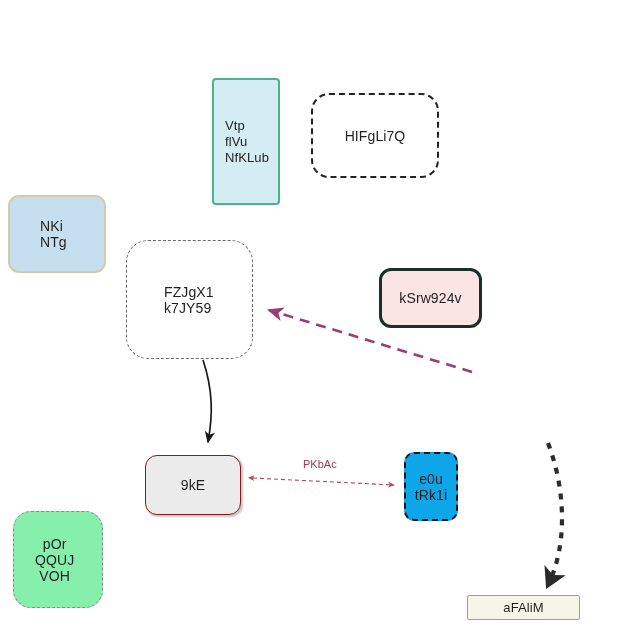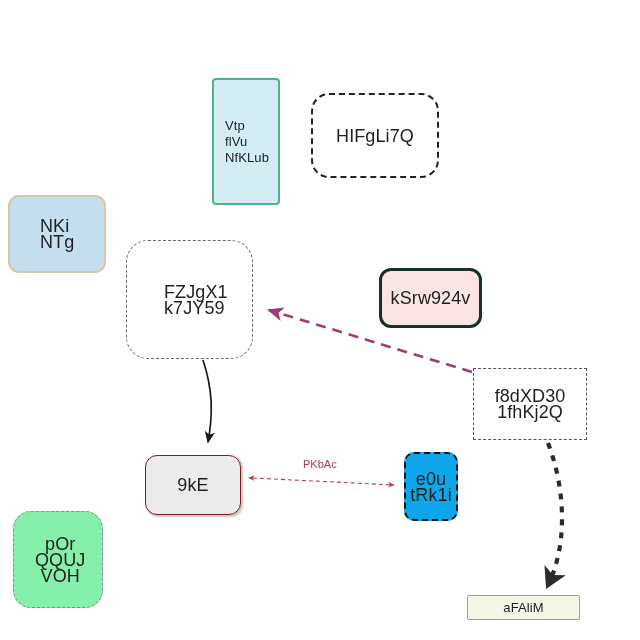--- a/index.html
+++ b/index.html
@@ -29,21 +29,21 @@
     pointer-events: none;
   }
   .node {
     position: absolute;
     box-sizing: border-box;
     display: flex;
     align-items: center;
     justify-content: center;
     text-align: center;
     color: #1f1f1f;
-    font-size: 18px;
+    font-size: 14px;
     line-height: 16px;
     white-space: pre-line;
     letter-spacing: 0.1px;
   }
 
   
   .n-vtp {
     left: 212px; top: 78px; width: 68px; height: 127px;
     background: #d4ecf4;
     border: 2px solid #4fb38a;
@@ -169,22 +169,20 @@
   <div class="node n-hifg">HIFgLi7Q</div>
 
   <div class="node n-nki">NKi
 NTg</div>
 
   <div class="node n-fzjg">FZJgX1
 k7JY59</div>
 
   <div class="node n-ksrw">kSrw924v</div>
 
-  <div class="node n-f8dx">f8dXD30
-1fhKj2Q</div>
 
   <div class="node n-9ke">9kE</div>
 
   <div class="node n-e0u">e0u
 tRk1i</div>
 
   <div class="node n-por">pOr
 QQUJ
 VOH</div>
 

